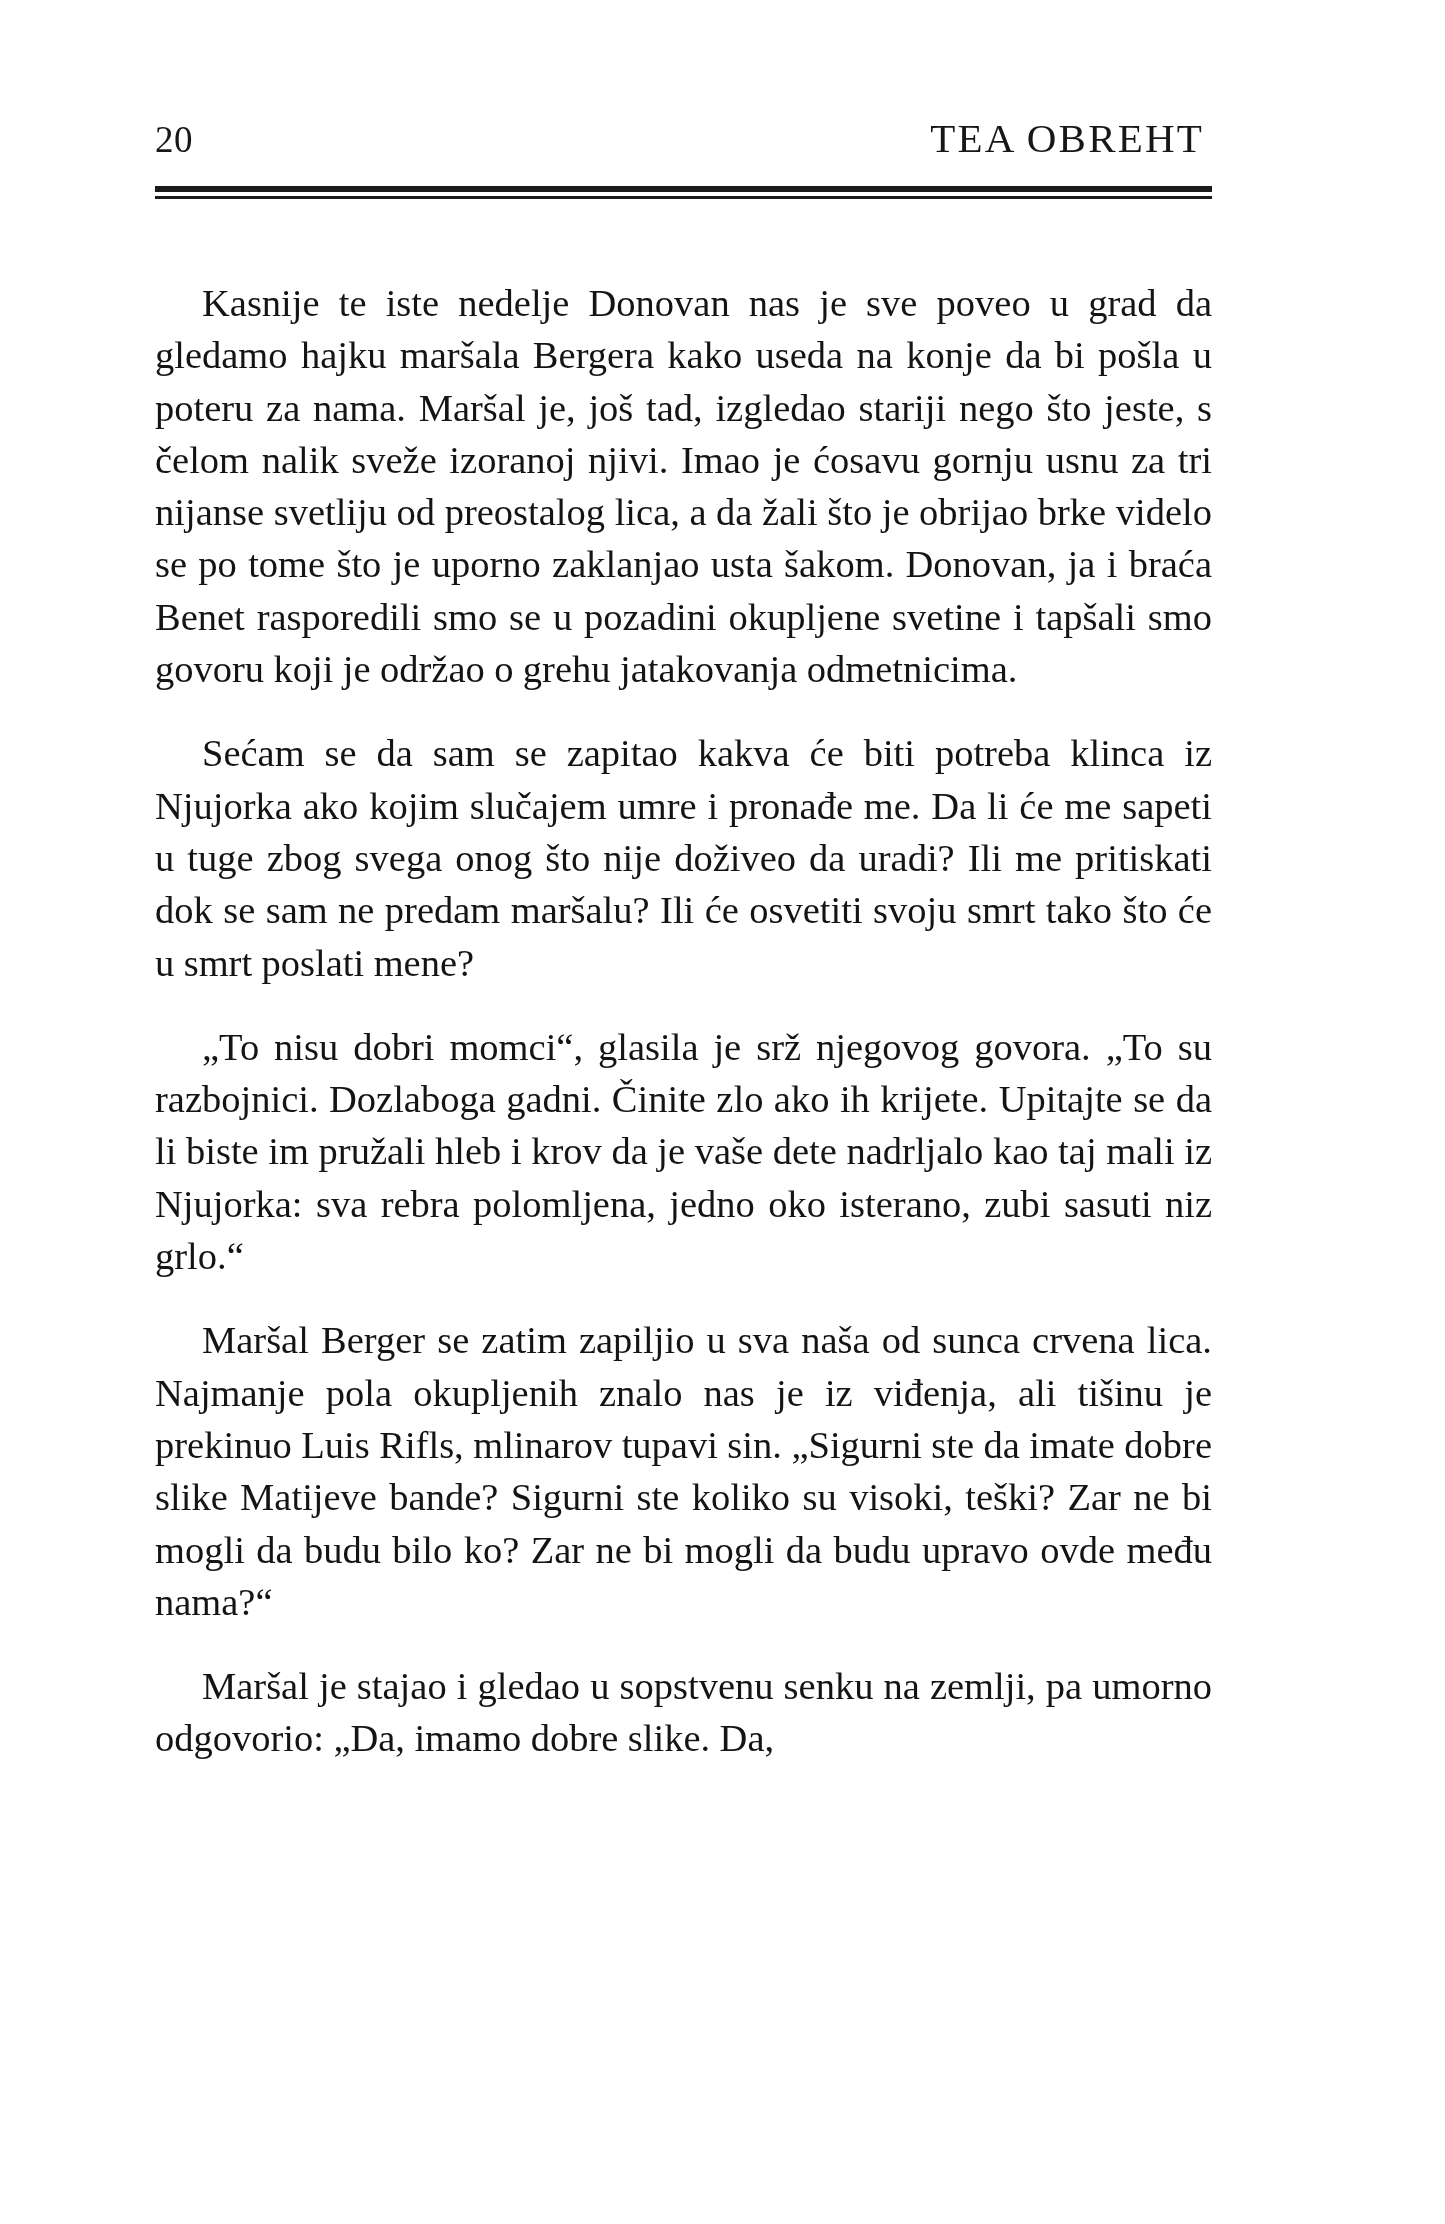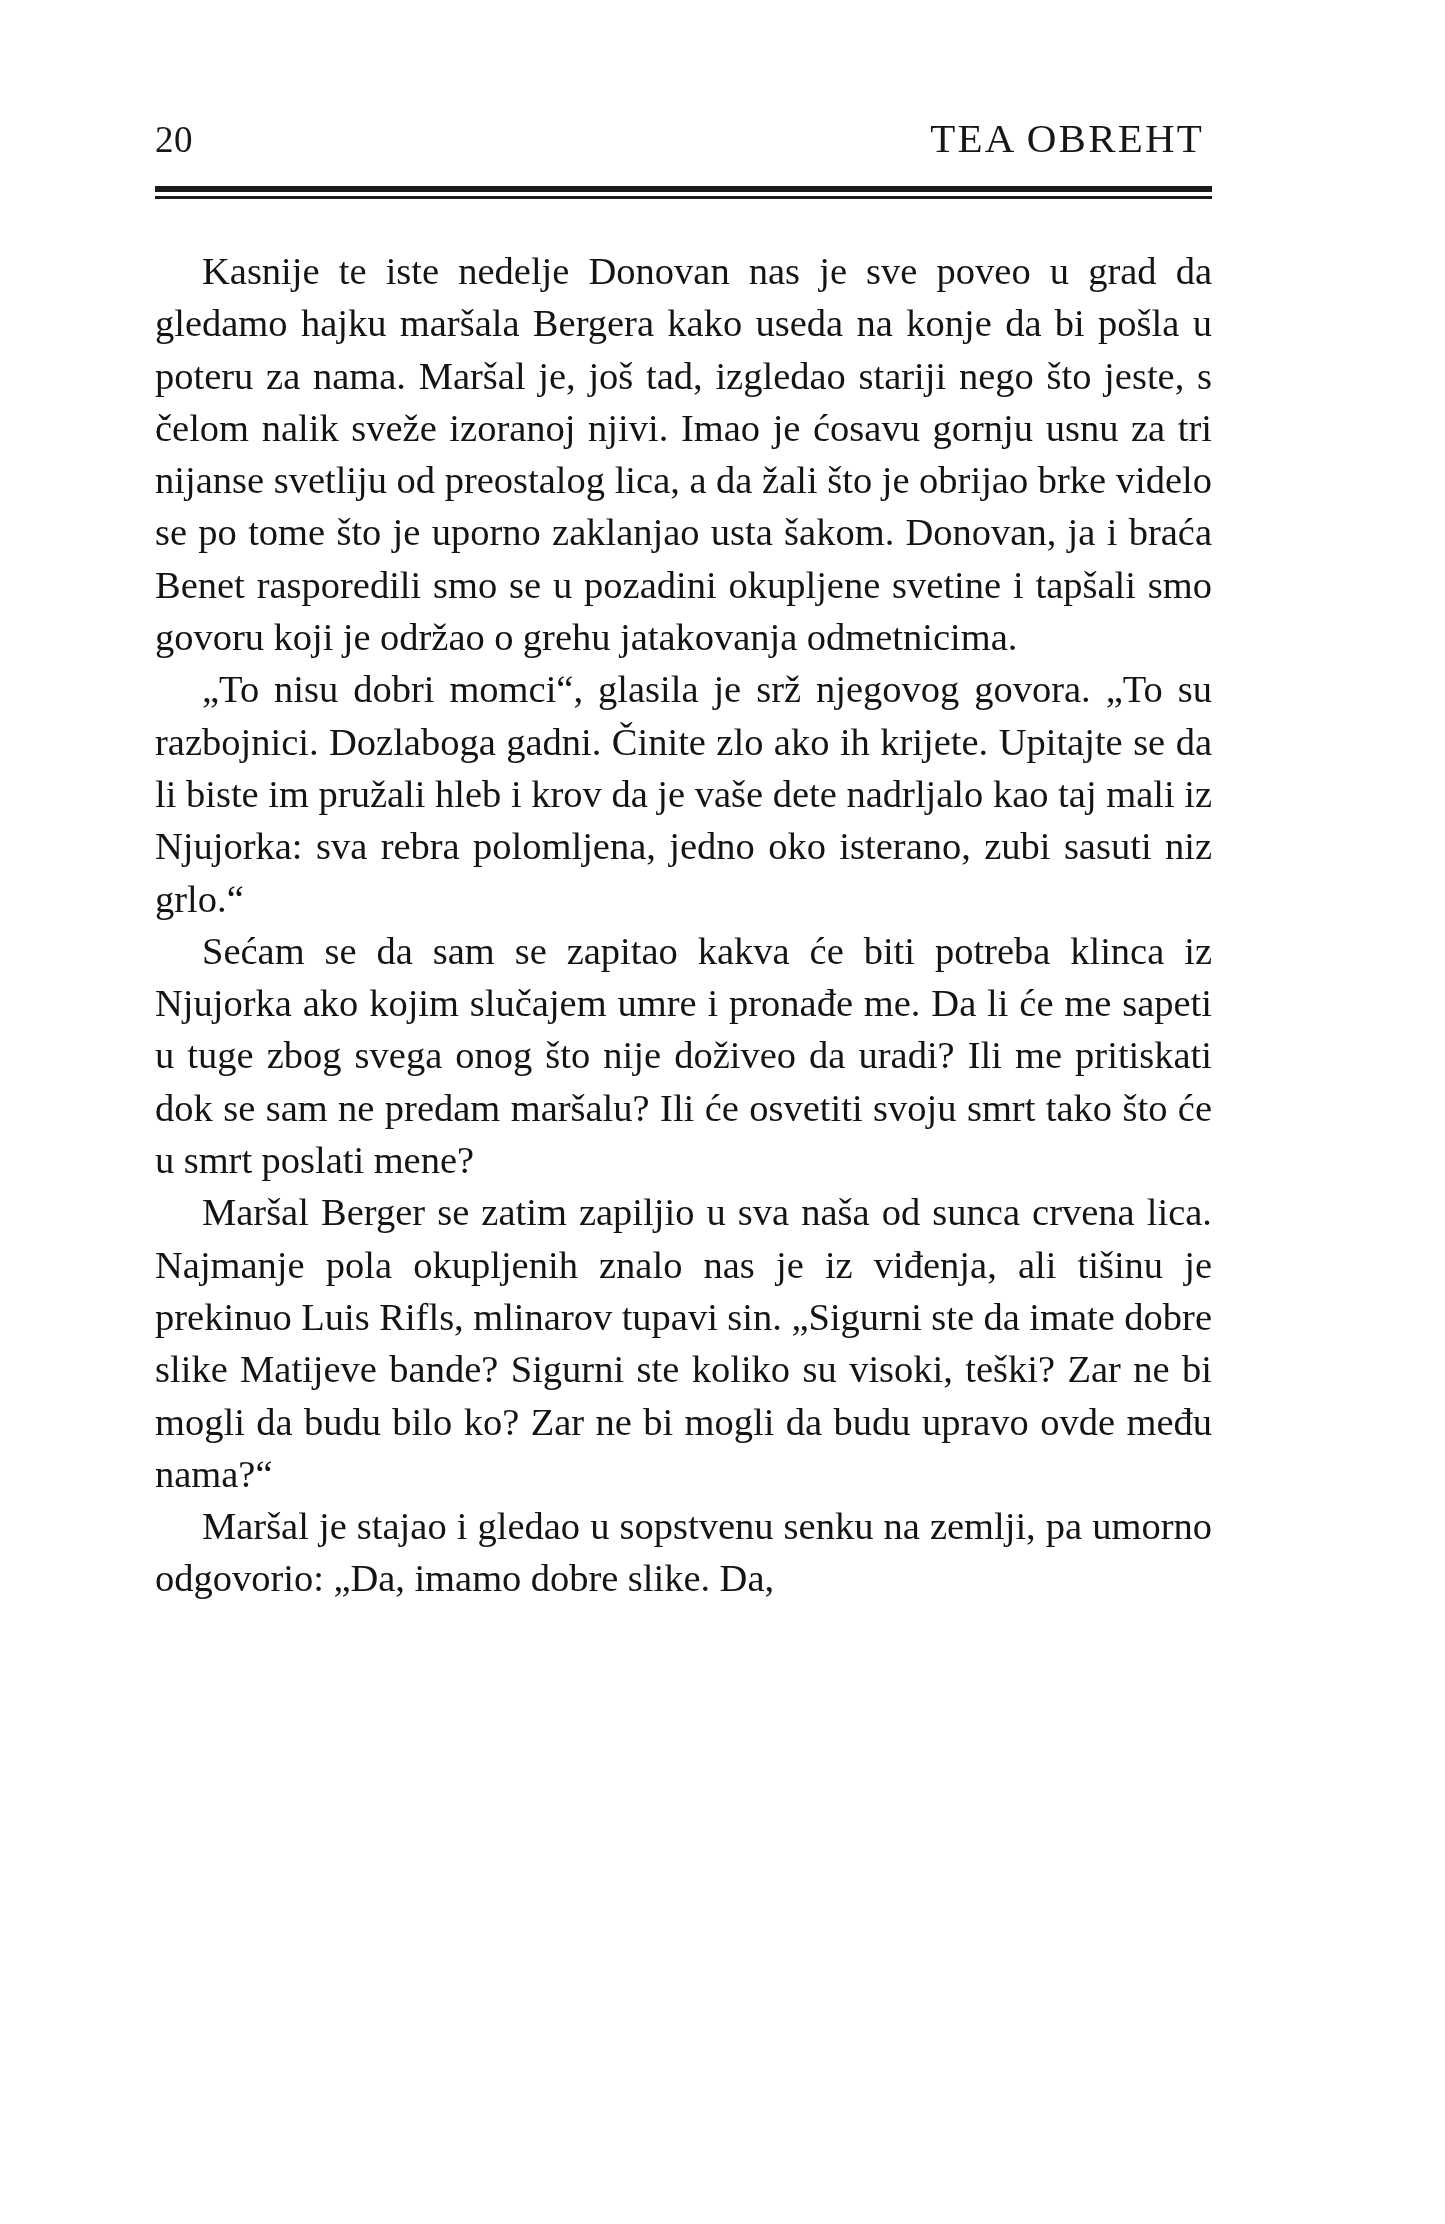--- a/index.html
+++ b/index.html
@@ -88,20 +88,21 @@
     text-align: justify;
     text-justify: inter-word;
     hyphens: manual;
     -webkit-hyphens: manual;
     word-spacing: -0.2px;
     color: #141414;
   }
 
   .textblock p.indent {
     text-indent: 47px;
+    margin-top: 32px;
   }
 
   .textblock p.noindent {
     text-indent: 0;
   }
 
   
   .textblock p {
     text-align-last: left;
   }
@@ -116,19 +117,19 @@
     <span class="book-author">Tea Obreht</span>
   </div>
 
   <div class="head-rule">
     <div class="rule-thick"></div>
     <div class="rule-thin"></div>
   </div>
 
   <div class="textblock">
     <p class="indent">Kasnije te iste nedelje Donovan nas je sve poveo u grad da gledamo hajku maršala Bergera kako useda na konje da bi pošla u poteru za nama. Maršal je, još tad, izgledao stariji nego što jeste, s čelom nalik sveže izoranoj njivi. Imao je ćosavu gornju usnu za tri nijanse svetliju od preostalog lica, a da žali što je obrijao brke videlo se po tome što je uporno zaklanjao usta šakom. Donovan, ja i braća Benet rasporedili smo se u pozadini okupljene svetine i tapšali smo govoru koji je održao o grehu jatakovanja odmetnicima.</p>
+    <p class="indent">Sećam se da sam se zapitao kakva će biti potreba klinca iz Njujorka ako kojim slučajem umre i pronađe me. Da li će me sapeti u tuge zbog svega onog što nije doživeo da uradi? Ili me pritiskati dok se sam ne predam maršalu? Ili će osvetiti svoju smrt tako što će u smrt poslati mene?</p>
     <p class="indent">„To nisu dobri momci“, glasila je srž njegovog govora. „To su razbojnici. Dozlaboga gadni. Činite zlo ako ih krijete. Upitajte se da li biste im pružali hleb i krov da je vaše dete nadrljalo kao taj mali iz Njujorka: sva rebra polomljena, jedno oko isterano, zubi sasuti niz grlo.“</p>
-    <p class="indent">Sećam se da sam se zapitao kakva će biti potreba klinca iz Njujorka ako kojim slučajem umre i pronađe me. Da li će me sapeti u tuge zbog svega onog što nije doživeo da uradi? Ili me pritiskati dok se sam ne predam maršalu? Ili će osvetiti svoju smrt tako što će u smrt poslati mene?</p>
     <p class="indent">Maršal Berger se zatim zapiljio u sva naša od sunca crvena lica. Najmanje pola okupljenih znalo nas je iz viđenja, ali tišinu je prekinuo Luis Rifls, mlinarov tupavi sin. „Sigurni ste da imate dobre slike Matijeve bande? Sigurni ste koliko su visoki, teški? Zar ne bi mogli da budu bilo ko? Zar ne bi mogli da budu upravo ovde među nama?“</p>
     <p class="indent">Maršal je stajao i gledao u sopstvenu senku na zemlji, pa umorno odgovorio: „Da, imamo dobre slike. Da,</p>
   </div>
 
 </div>
 
 </body></html>

